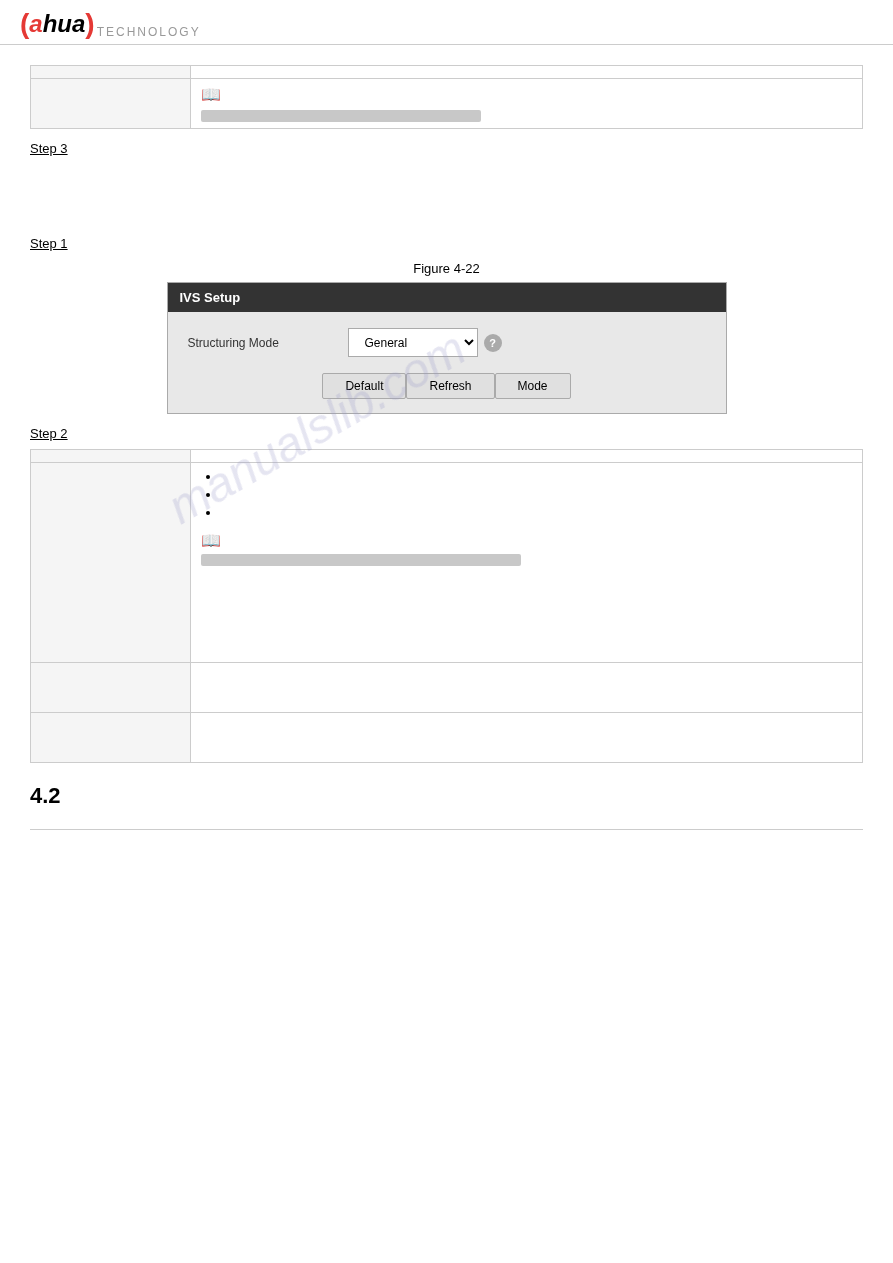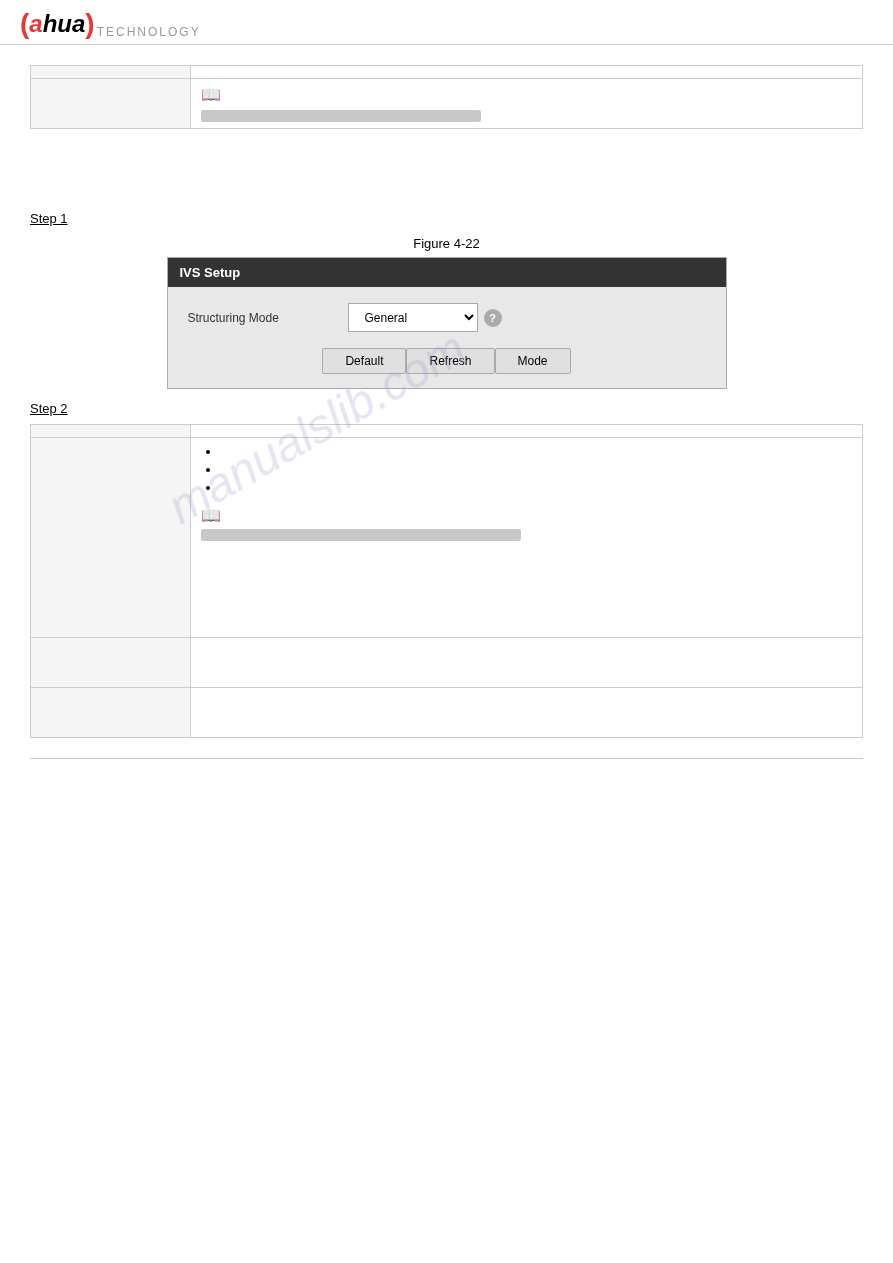--- a/index.html
+++ b/index.html
@@ -223,20 +223,21 @@
       <tr>
         <td class="col-param"></td>
         <td class="col-desc">
           <span class="book-icon">📖</span>
           <div class="gray-bar" style="width:280px;"></div>
         </td>
       </tr>
     </tbody>
   </table>
 
+  <span class="step-label">Step 3</span>
 
   <div style="height: 60px;"></div>
 
   <span class="step-label">Step 1</span>
 
   <div class="figure-container">
     <span class="figure-caption">Figure 4-22</span>
 
     <div class="ivs-panel">
       <div class="ivs-panel-header">
@@ -300,16 +301,17 @@
         <td class="col-desc"></td>
       </tr>
 
       <tr>
         <td class="col-param" style="height:50px;"></td>
         <td class="col-desc"></td>
       </tr>
     </tbody>
   </table>
 
+  <div class="section-heading">4.2</div>
 
   <hr class="bottom-rule">
 
 </div>
 
 </body></html>

